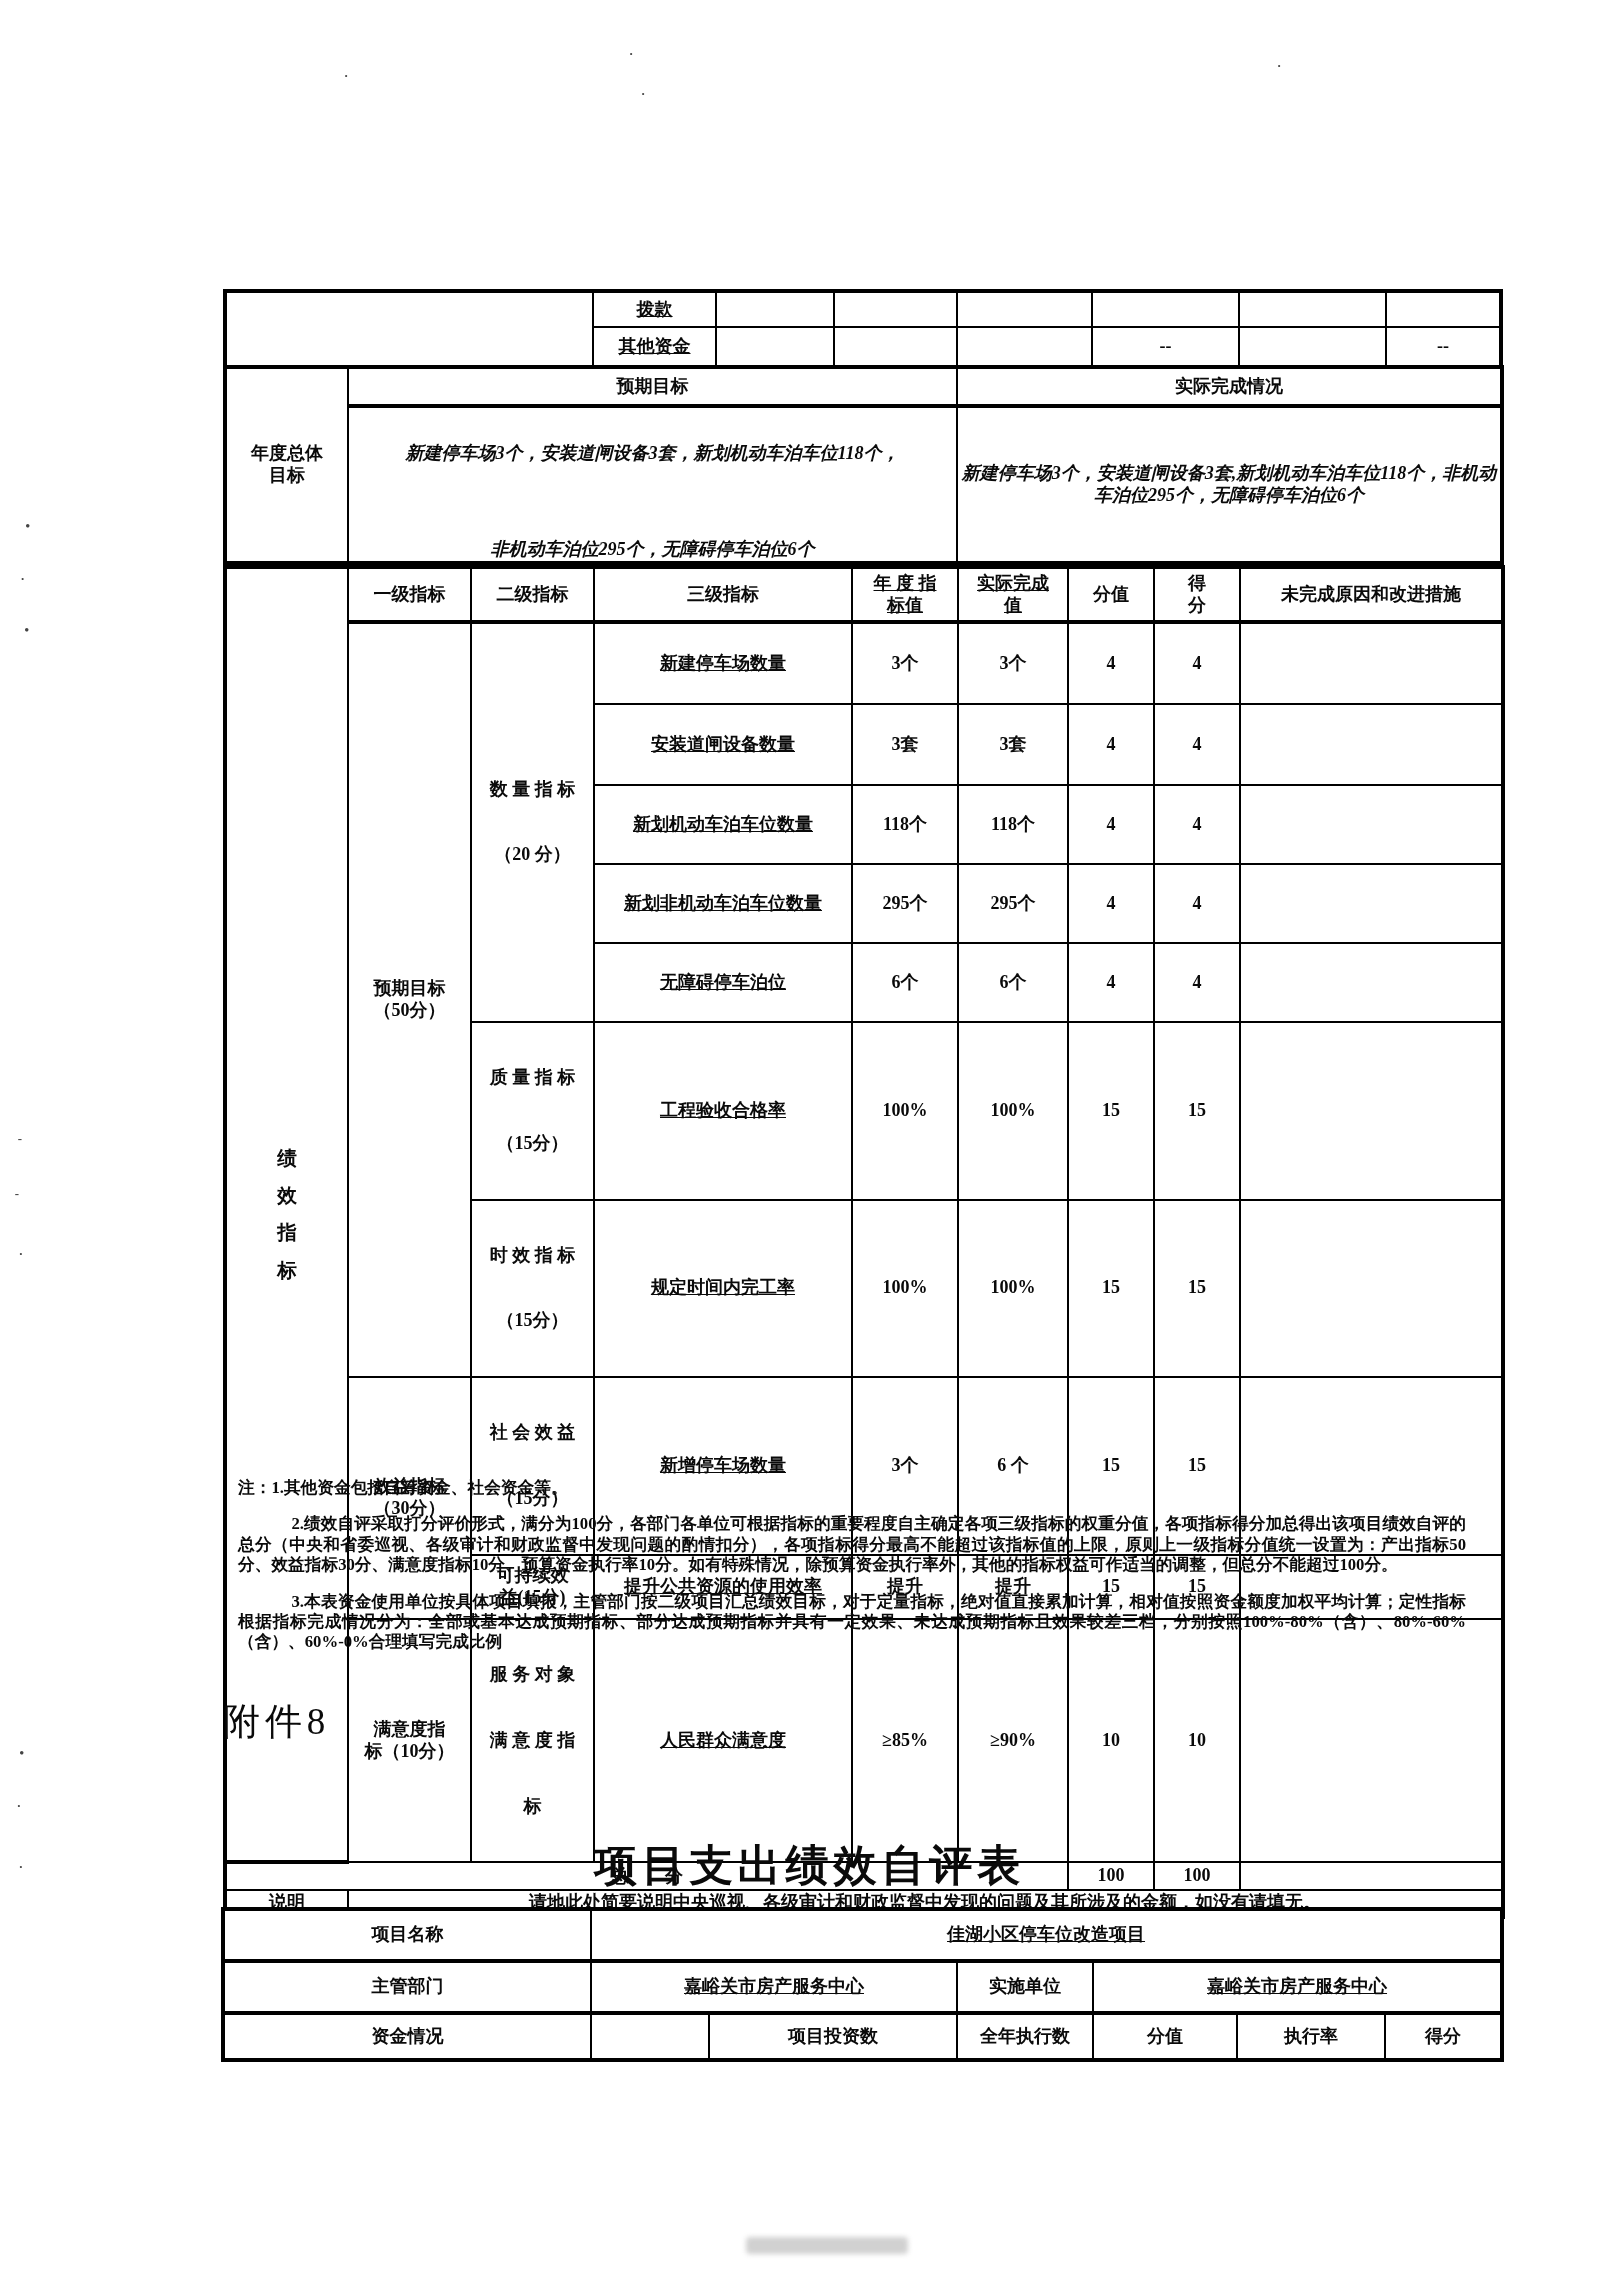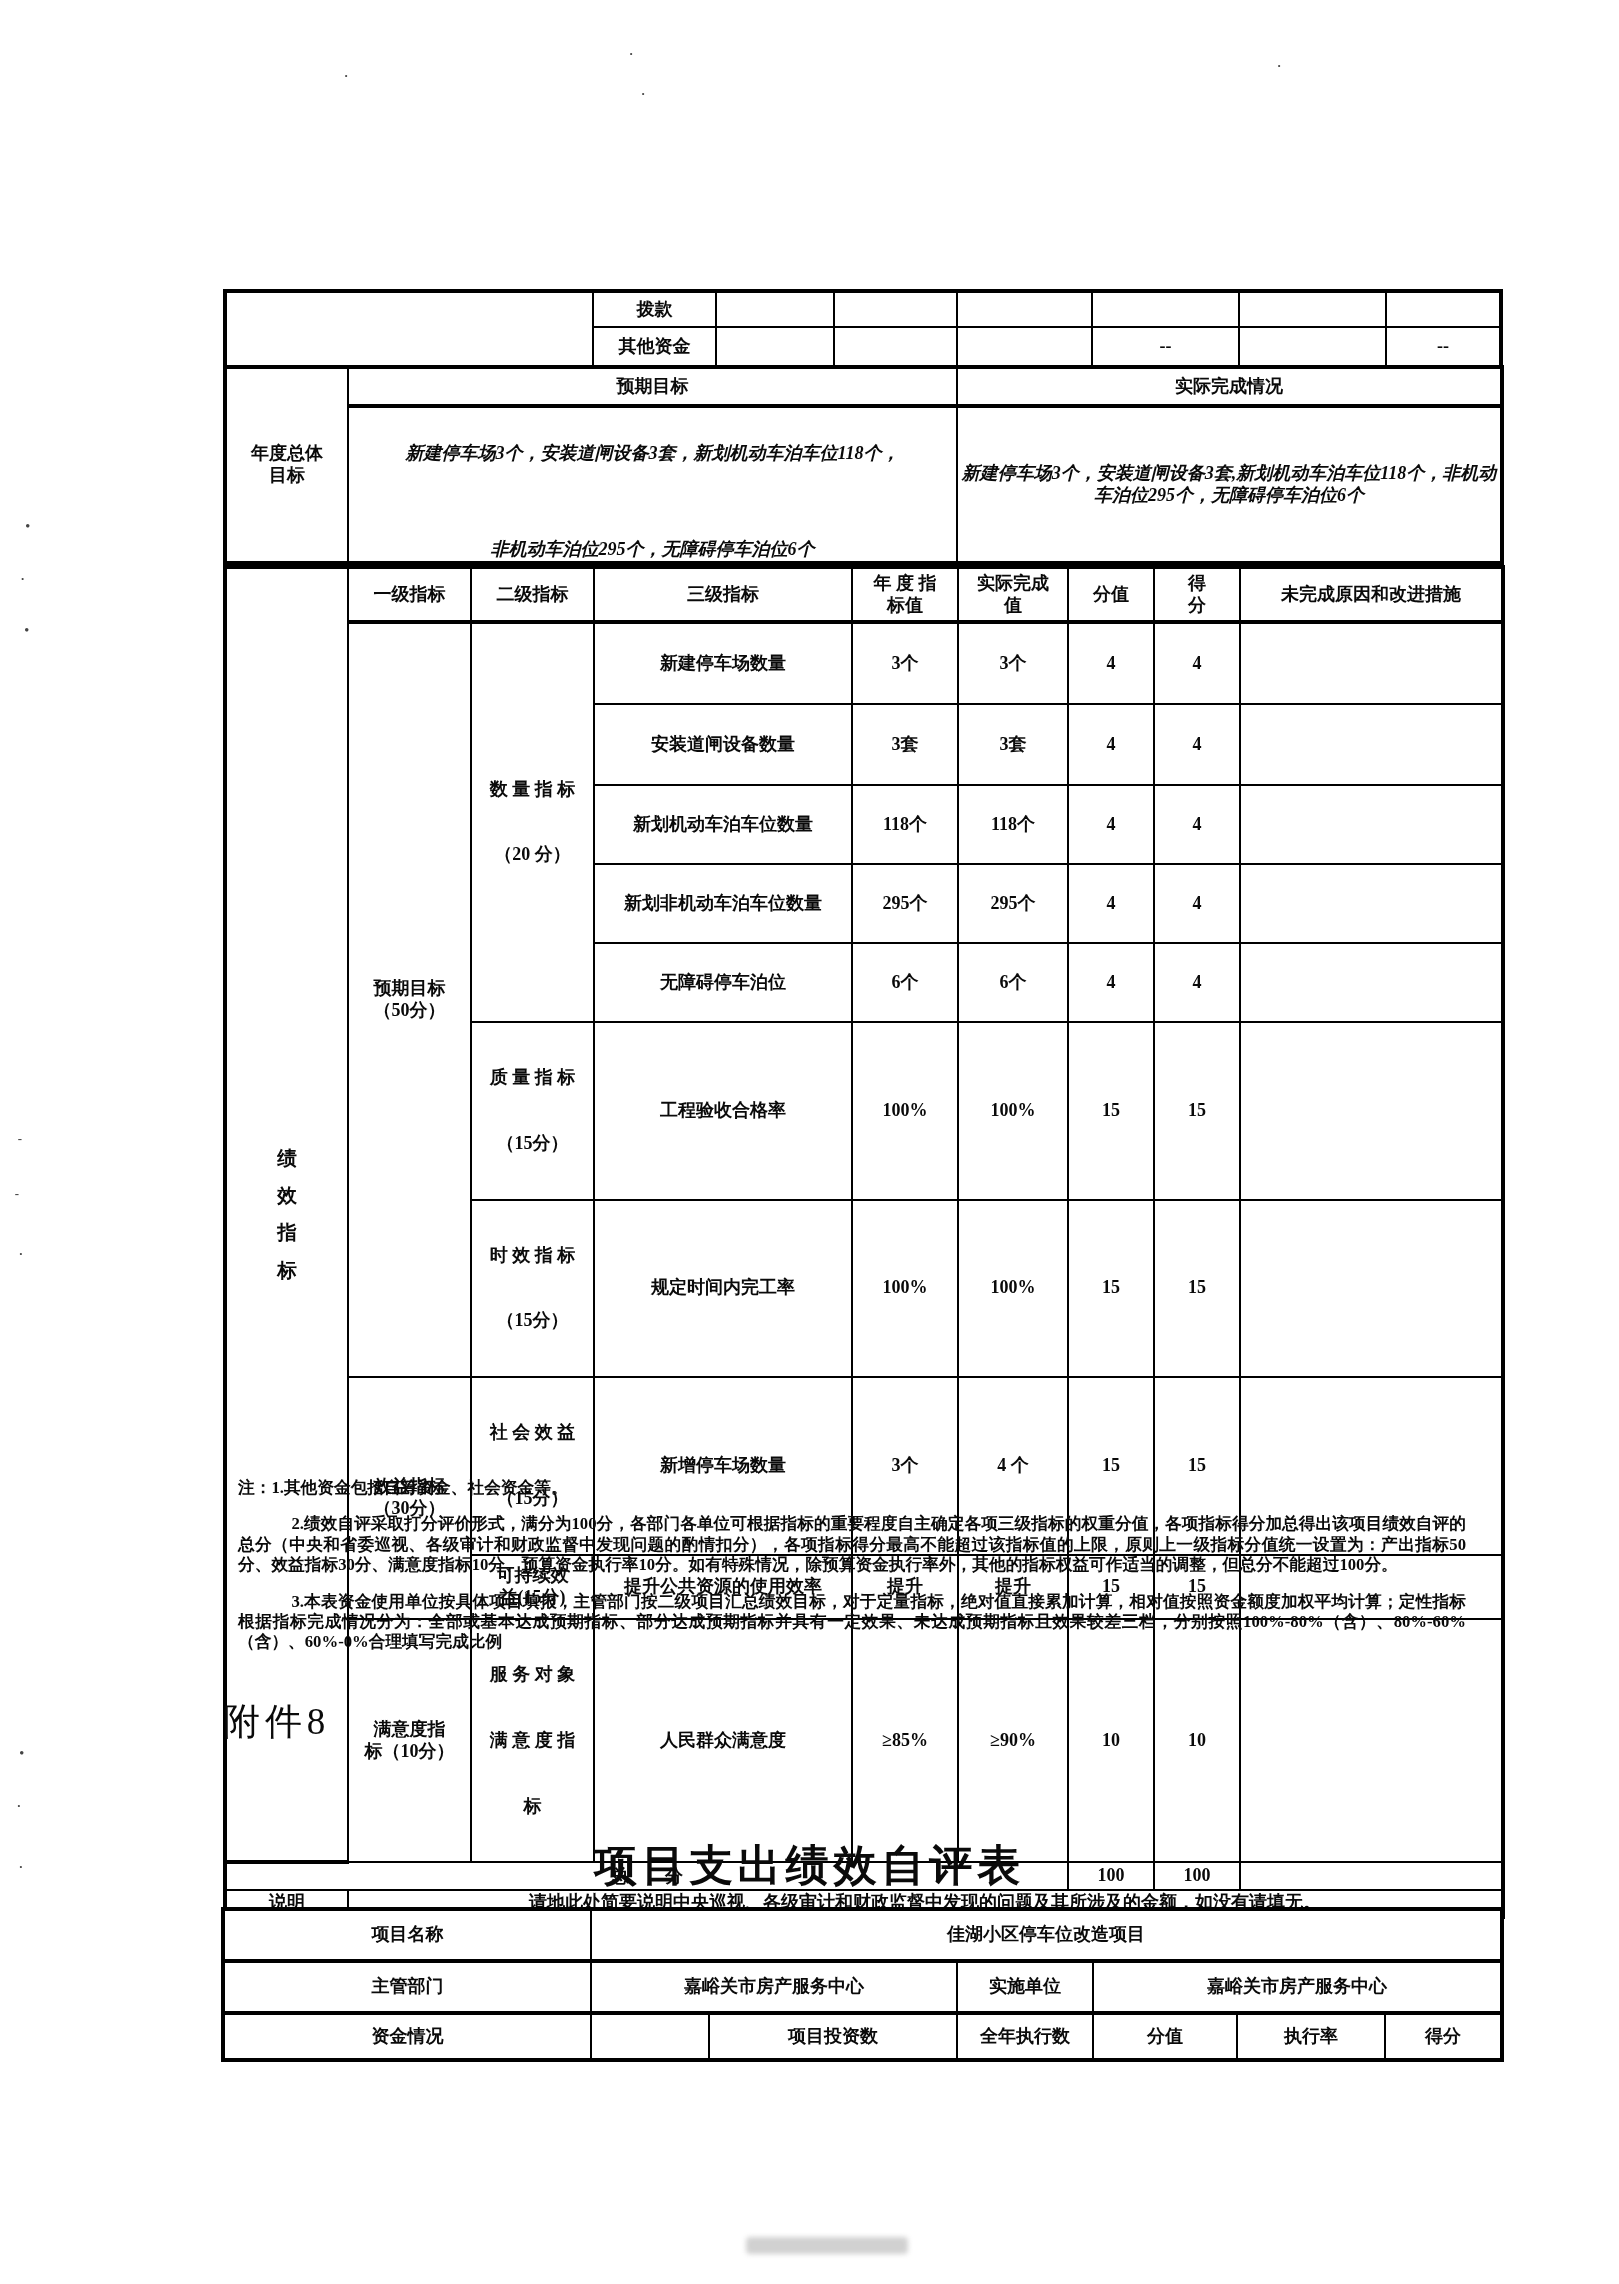--- a/index.html
+++ b/index.html
@@ -4,21 +4,21 @@
 <style>
   html,body{margin:0;padding:0;background:#d8d8d8;}
   .page{
     position:relative;width:1619px;height:2284px;background:#fff;
     font-family:"Liberation Serif","DejaVu Serif",serif;color:#0a0a0a;overflow:hidden;
   }
   table.t{border-collapse:collapse;position:absolute;table-layout:fixed;background:#fff;border:4.4px solid #000;}
   table.t td{border:2.5px solid #000;padding:0 2.9px;vertical-align:middle;text-align:center;
     font-weight:bold;font-size:18px;line-height:1.22;overflow:hidden;}
   tr.thick td{border-bottom-width:4.9px;}
-  td.la{text-align:left;padding-left:8.8px;}
+  td.la{text-align:left;padding-left:8.8px;text-decoration:underline;}
   td.tl{vertical-align:top;text-align:left;padding:3.9px 5.9px;}
   .ln{display:block;}
   .pre{white-space:pre;}
   td.goalbody{vertical-align:top;text-align:left;padding:8.8px 10.8px;font-size:17.7px;font-style:italic;}
   .goal-gap{display:block;margin-top:74px;}
   .vstack span{display:block;margin:13.3px 0;font-size:19.6px;}
   .notes{position:absolute;left:222px;top:1462px;width:1260px;font-size:16.7px;line-height:1.22;
     font-weight:bold;text-align:justify;}
   .notes p{margin:16px;}
   .notes p.ind{text-indent:3.2em;}
@@ -225,21 +225,21 @@
       <td rowspan="2">
         <span class="ln">效益指标</span>
         <span class="ln">（30分）</span>
       </td>
       <td class="pre">
         <span class="ln">社 会 效 益</span>
         <span class="ln">（15分）</span>
       </td>
       <td class="la">新增停车场数量</td>
       <td>3个</td>
-      <td>4 个</td>
+      <td>6 个</td>
       <td>15</td>
       <td>15</td>
       <td></td>
     </tr>
     <tr style="height:64px">
       <td>
         <span class="ln">可持续效</span>
         <span class="ln">益(15分)</span>
       </td>
       <td class="la">提升公共资源的使用效率</td>

